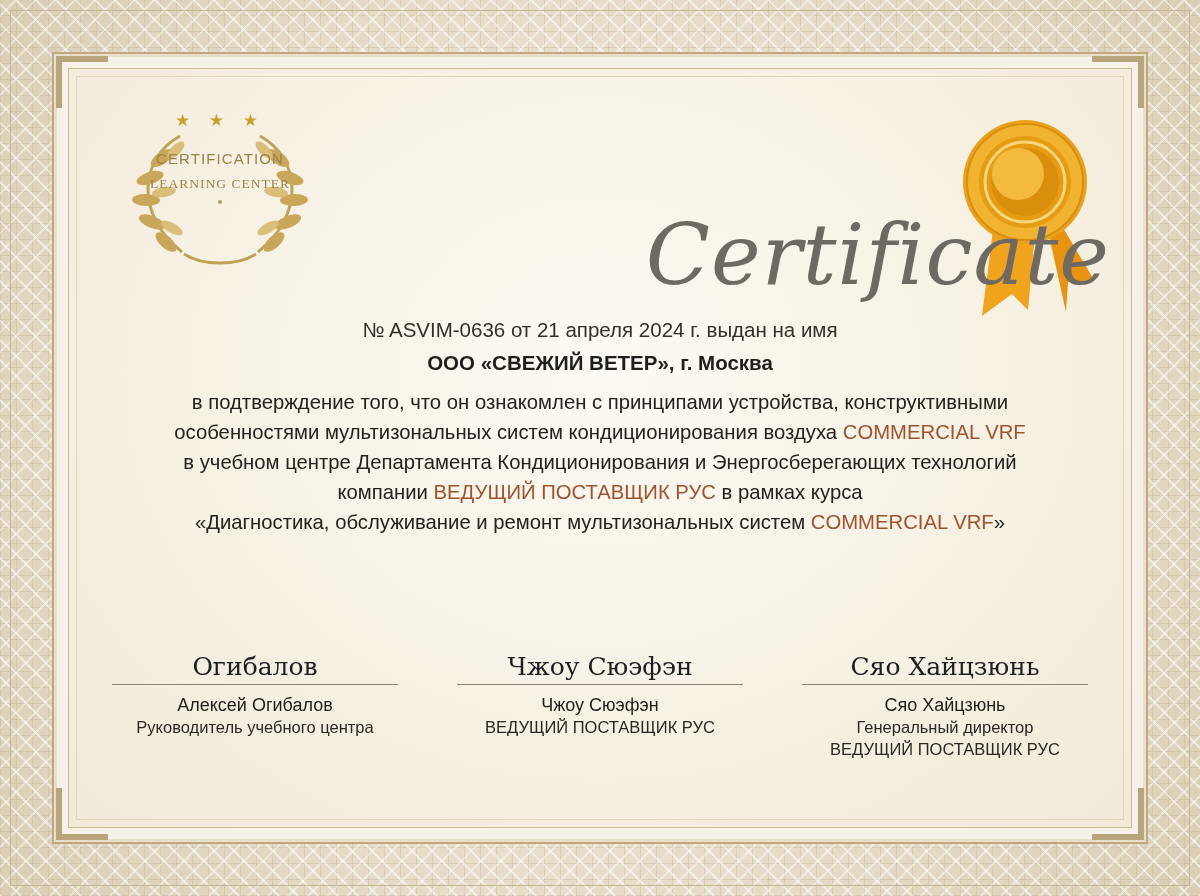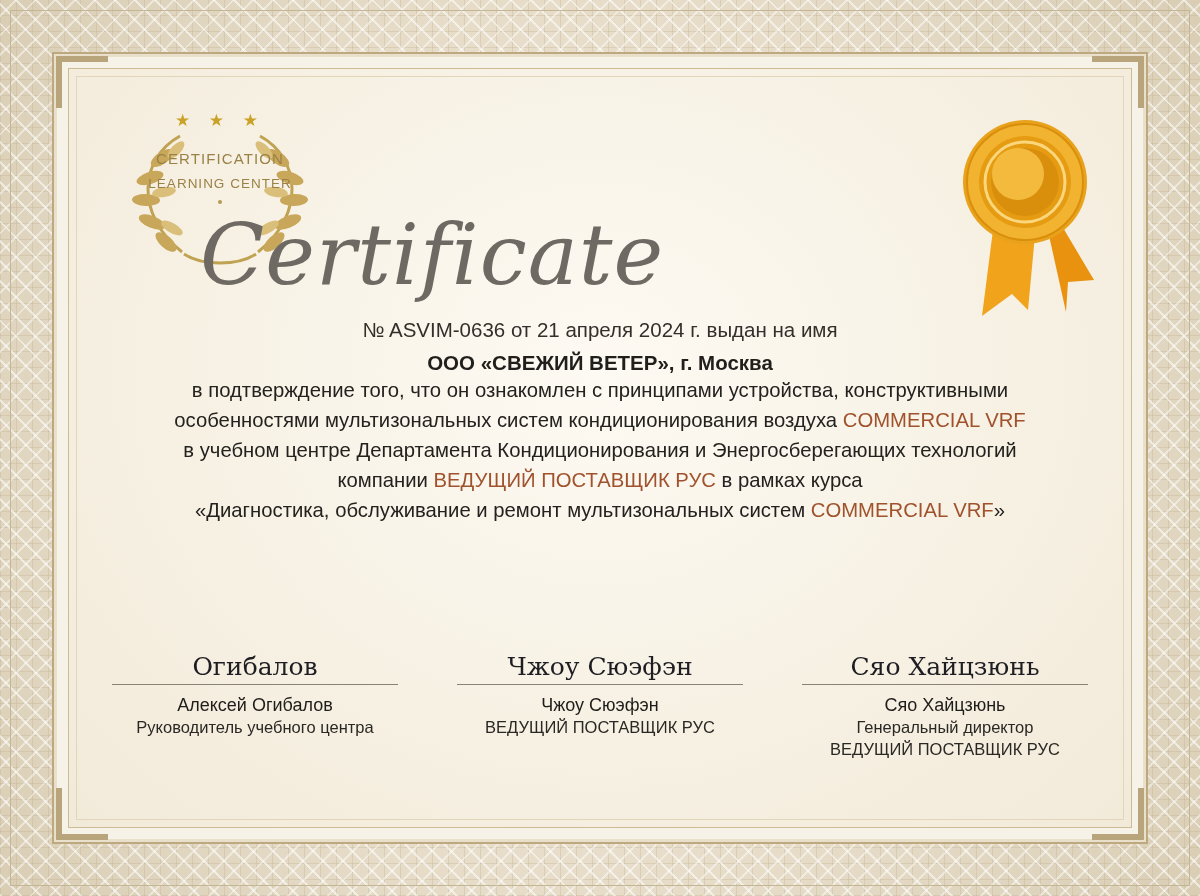--- a/index.html
+++ b/index.html
@@ -90,21 +90,21 @@
   }
   .logo-text {
     position: absolute;
     top: 50px;
     left: 0; right: 0;
     color: #9a8246;
     font-size: 15px;
     letter-spacing: 1.1px;
     line-height: 25px;
   }
-  .logo-text .l2 { font-size: 13.5px; letter-spacing: 1px; }
+  .logo-text .l2 { font-size: 13.5px; letter-spacing: 1px; font-family: Liberation Serif, serif; }
   .logo-dot {
     position: absolute;
     top: 104px; left: 50%;
     width: 4px; height: 4px; margin-left: -2px;
     border-radius: 50%;
     background: #b59a55;
   }
   .wreath-svg { position: absolute; left: 0; top: 0; }
 
   
@@ -114,21 +114,21 @@
     top: 18px;
     width: 150px;
     height: 230px;
   }
 
   
   .title {
     position: absolute;
     left: 0; right: 0;
     top: 120px;
-    text-align: left;
+    text-align: right;
     font-family: "DejaVu Serif", serif;
     font-style: italic;
     font-size: 84px;
     color: #6e6a63;
     letter-spacing: 1px;
     padding-left: 110px;
   }
 
   .body-block {
     position: absolute;
@@ -145,20 +145,21 @@
   .line-name {
     font-size: 25px;
     font-weight: bold;
     color: #211f1c;
     margin-bottom: 9px;
   }
   .line-company {
     font-size: 20.5px;
     font-weight: bold;
     color: #211f1c;
+    margin-bottom: 12px;
   }
   .para {
     font-size: 20.3px;
     line-height: 30px;
     color: #24221f;
     padding: 0 4px;
   }
   .hl { color: #a0522d; }
 
   

